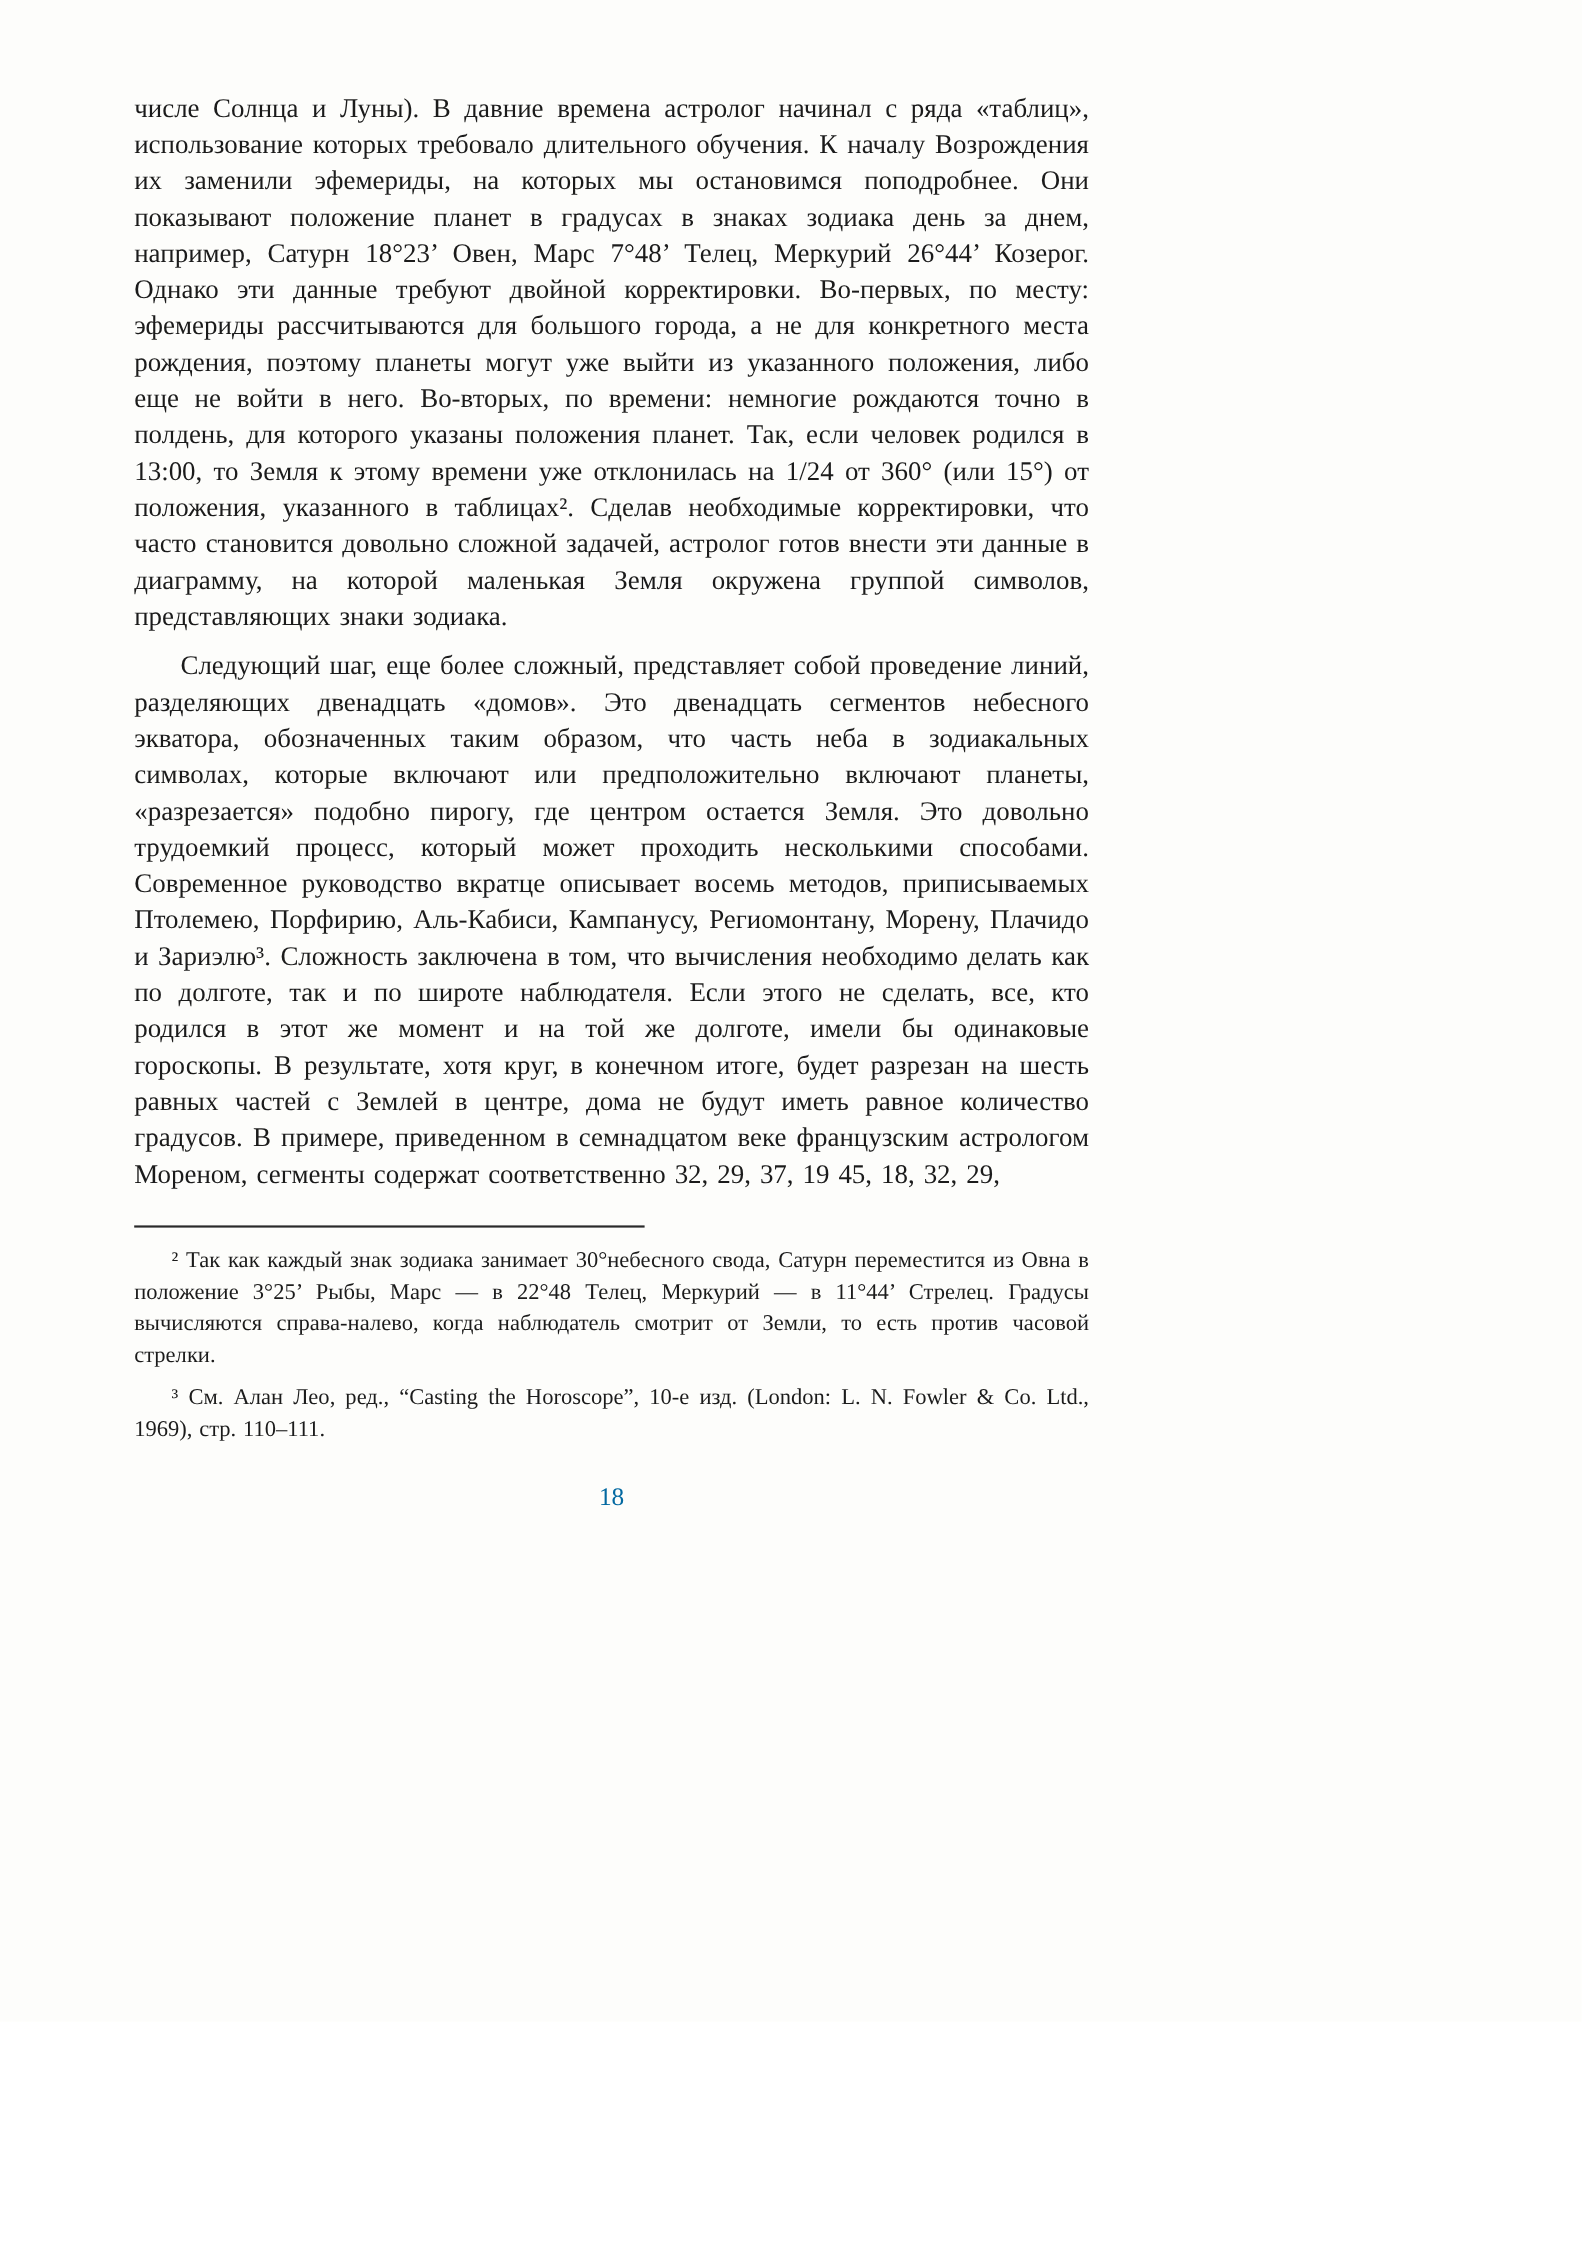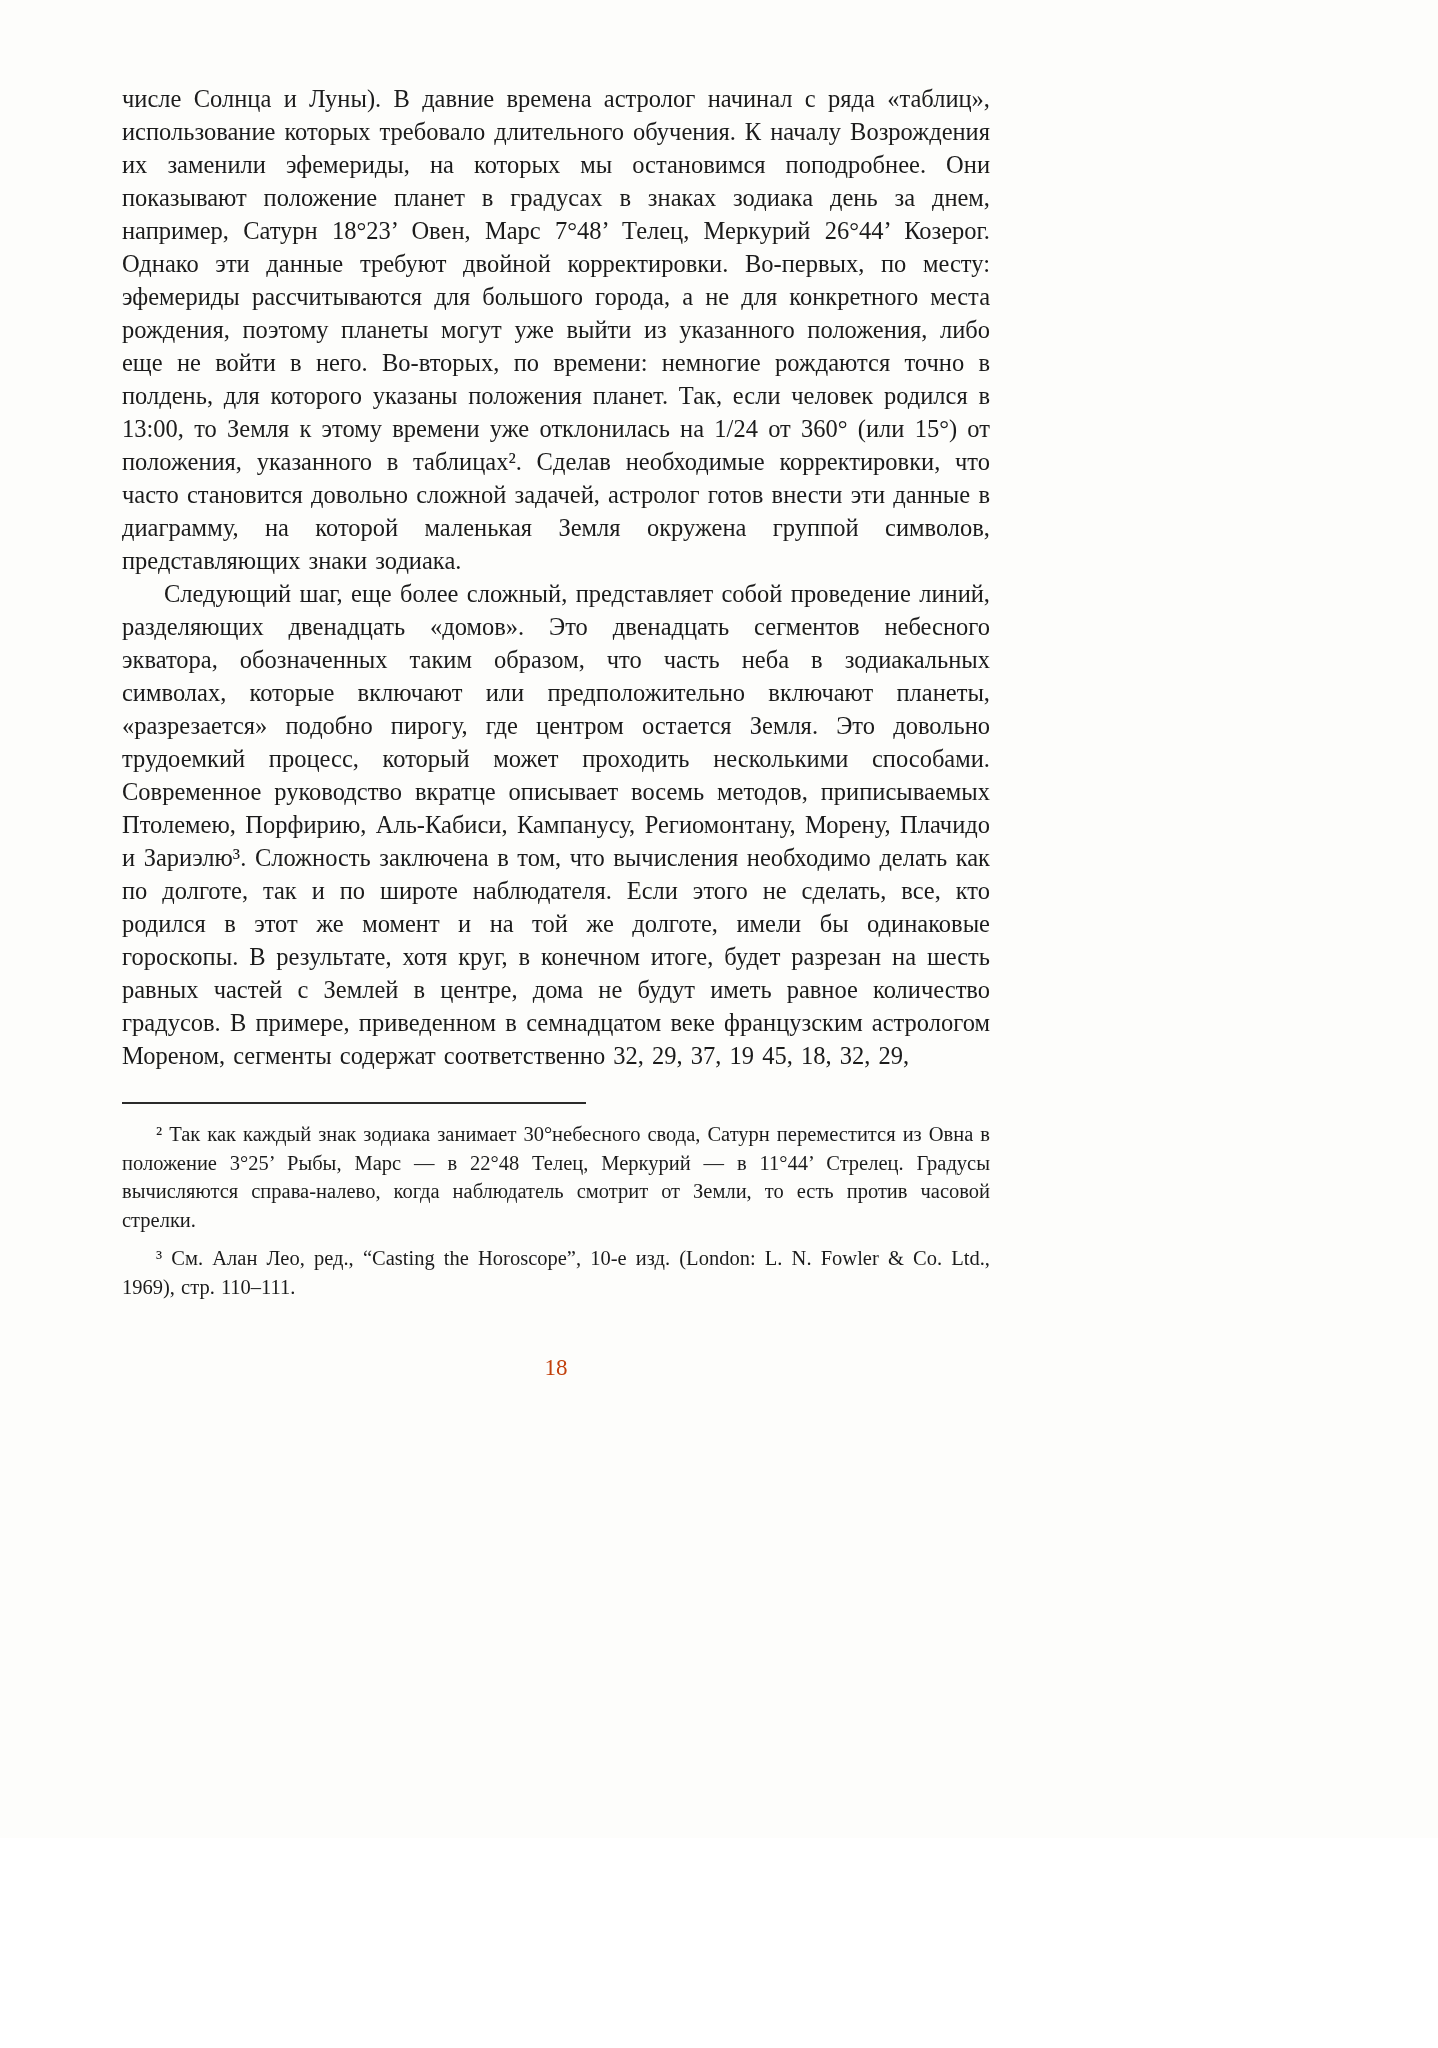--- a/index.html
+++ b/index.html
@@ -25,43 +25,44 @@
     font-family: "Liberation Serif", "DejaVu Serif", serif;
     font-size: 24.5px;
     line-height: 33px;
     text-align: justify;
     color: #1b1b1b;
     margin: 0;
     word-spacing: 2px;
   }
   .body-para.indent {
     text-indent: 42px;
+    margin-top: 12px;
   }
   .footnote-sep {
     border: none;
     border-top: 2px solid #2a2a2a;
     width: 464px;
     margin: 30px 0 16px 0;
   }
   .footnote {
     font-family: "Liberation Serif", "DejaVu Serif", serif;
     font-size: 20.5px;
     line-height: 28.5px;
     text-align: justify;
     color: #1b1b1b;
     margin: 0 0 10px 0;
     text-indent: 34px;
     word-spacing: 1px;
   }
   .page-number {
     font-family: "Liberation Serif", "DejaVu Serif", serif;
     font-size: 23px;
-    color: #c2410c;
+    color: #0369a1;
     text-align: center;
-    margin-top: 54px;
+    margin-top: 35px;
   }
 </style>
 </head>
 <body>
 
 <div class="page">
   <div class="text-block">
     <p class="body-para">числе Солнца и Луны). В давние времена астролог начинал с ряда «таблиц», использование которых требовало длительного обучения. К началу Возрождения их заменили эфемериды, на которых мы остановимся поподробнее. Они показывают положение планет в градусах в знаках зодиака день за днем, например, Сатурн 18°23’ Овен, Марс 7°48’ Телец, Меркурий 26°44’ Козерог. Однако эти данные требуют двойной корректировки. Во-первых, по месту: эфемериды рассчитываются для большого города, а не для конкретного места рождения, поэтому планеты могут уже выйти из указанного положения, либо еще не войти в него. Во-вторых, по времени: немногие рождаются точно в полдень, для которого указаны положения планет. Так, если человек родился в 13:00, то Земля к этому времени уже отклонилась на 1/24 от 360° (или 15°) от положения, указанного в таблицах². Сделав необходимые корректировки, что часто становится довольно сложной задачей, астролог готов внести эти данные в диаграмму, на которой маленькая Земля окружена группой символов, представляющих знаки зодиака.</p>
     <p class="body-para indent">Следующий шаг, еще более сложный, представляет собой проведение линий, разделяющих двенадцать «домов». Это двенадцать сегментов небесного экватора, обозначенных таким образом, что часть неба в зодиакальных символах, которые включают или предположительно включают планеты, «разрезается» подобно пирогу, где центром остается Земля. Это довольно трудоемкий процесс, который может проходить несколькими способами. Современное руководство вкратце описывает восемь методов, приписываемых Птолемею, Порфирию, Аль-Кабиси, Кампанусу, Региомонтану, Морену, Плачидо и Зариэлю³. Сложность заключена в том, что вычисления необходимо делать как по долготе, так и по широте наблюдателя. Если этого не сделать, все, кто родился в этот же момент и на той же долготе, имели бы одинаковые гороскопы. В результате, хотя круг, в конечном итоге, будет разрезан на шесть равных частей с Землей в центре, дома не будут иметь равное количество градусов. В примере, приведенном в семнадцатом веке французским астрологом Мореном, сегменты содержат соответственно 32, 29, 37, 19 45, 18, 32, 29,</p>
     <hr class="footnote-sep">

